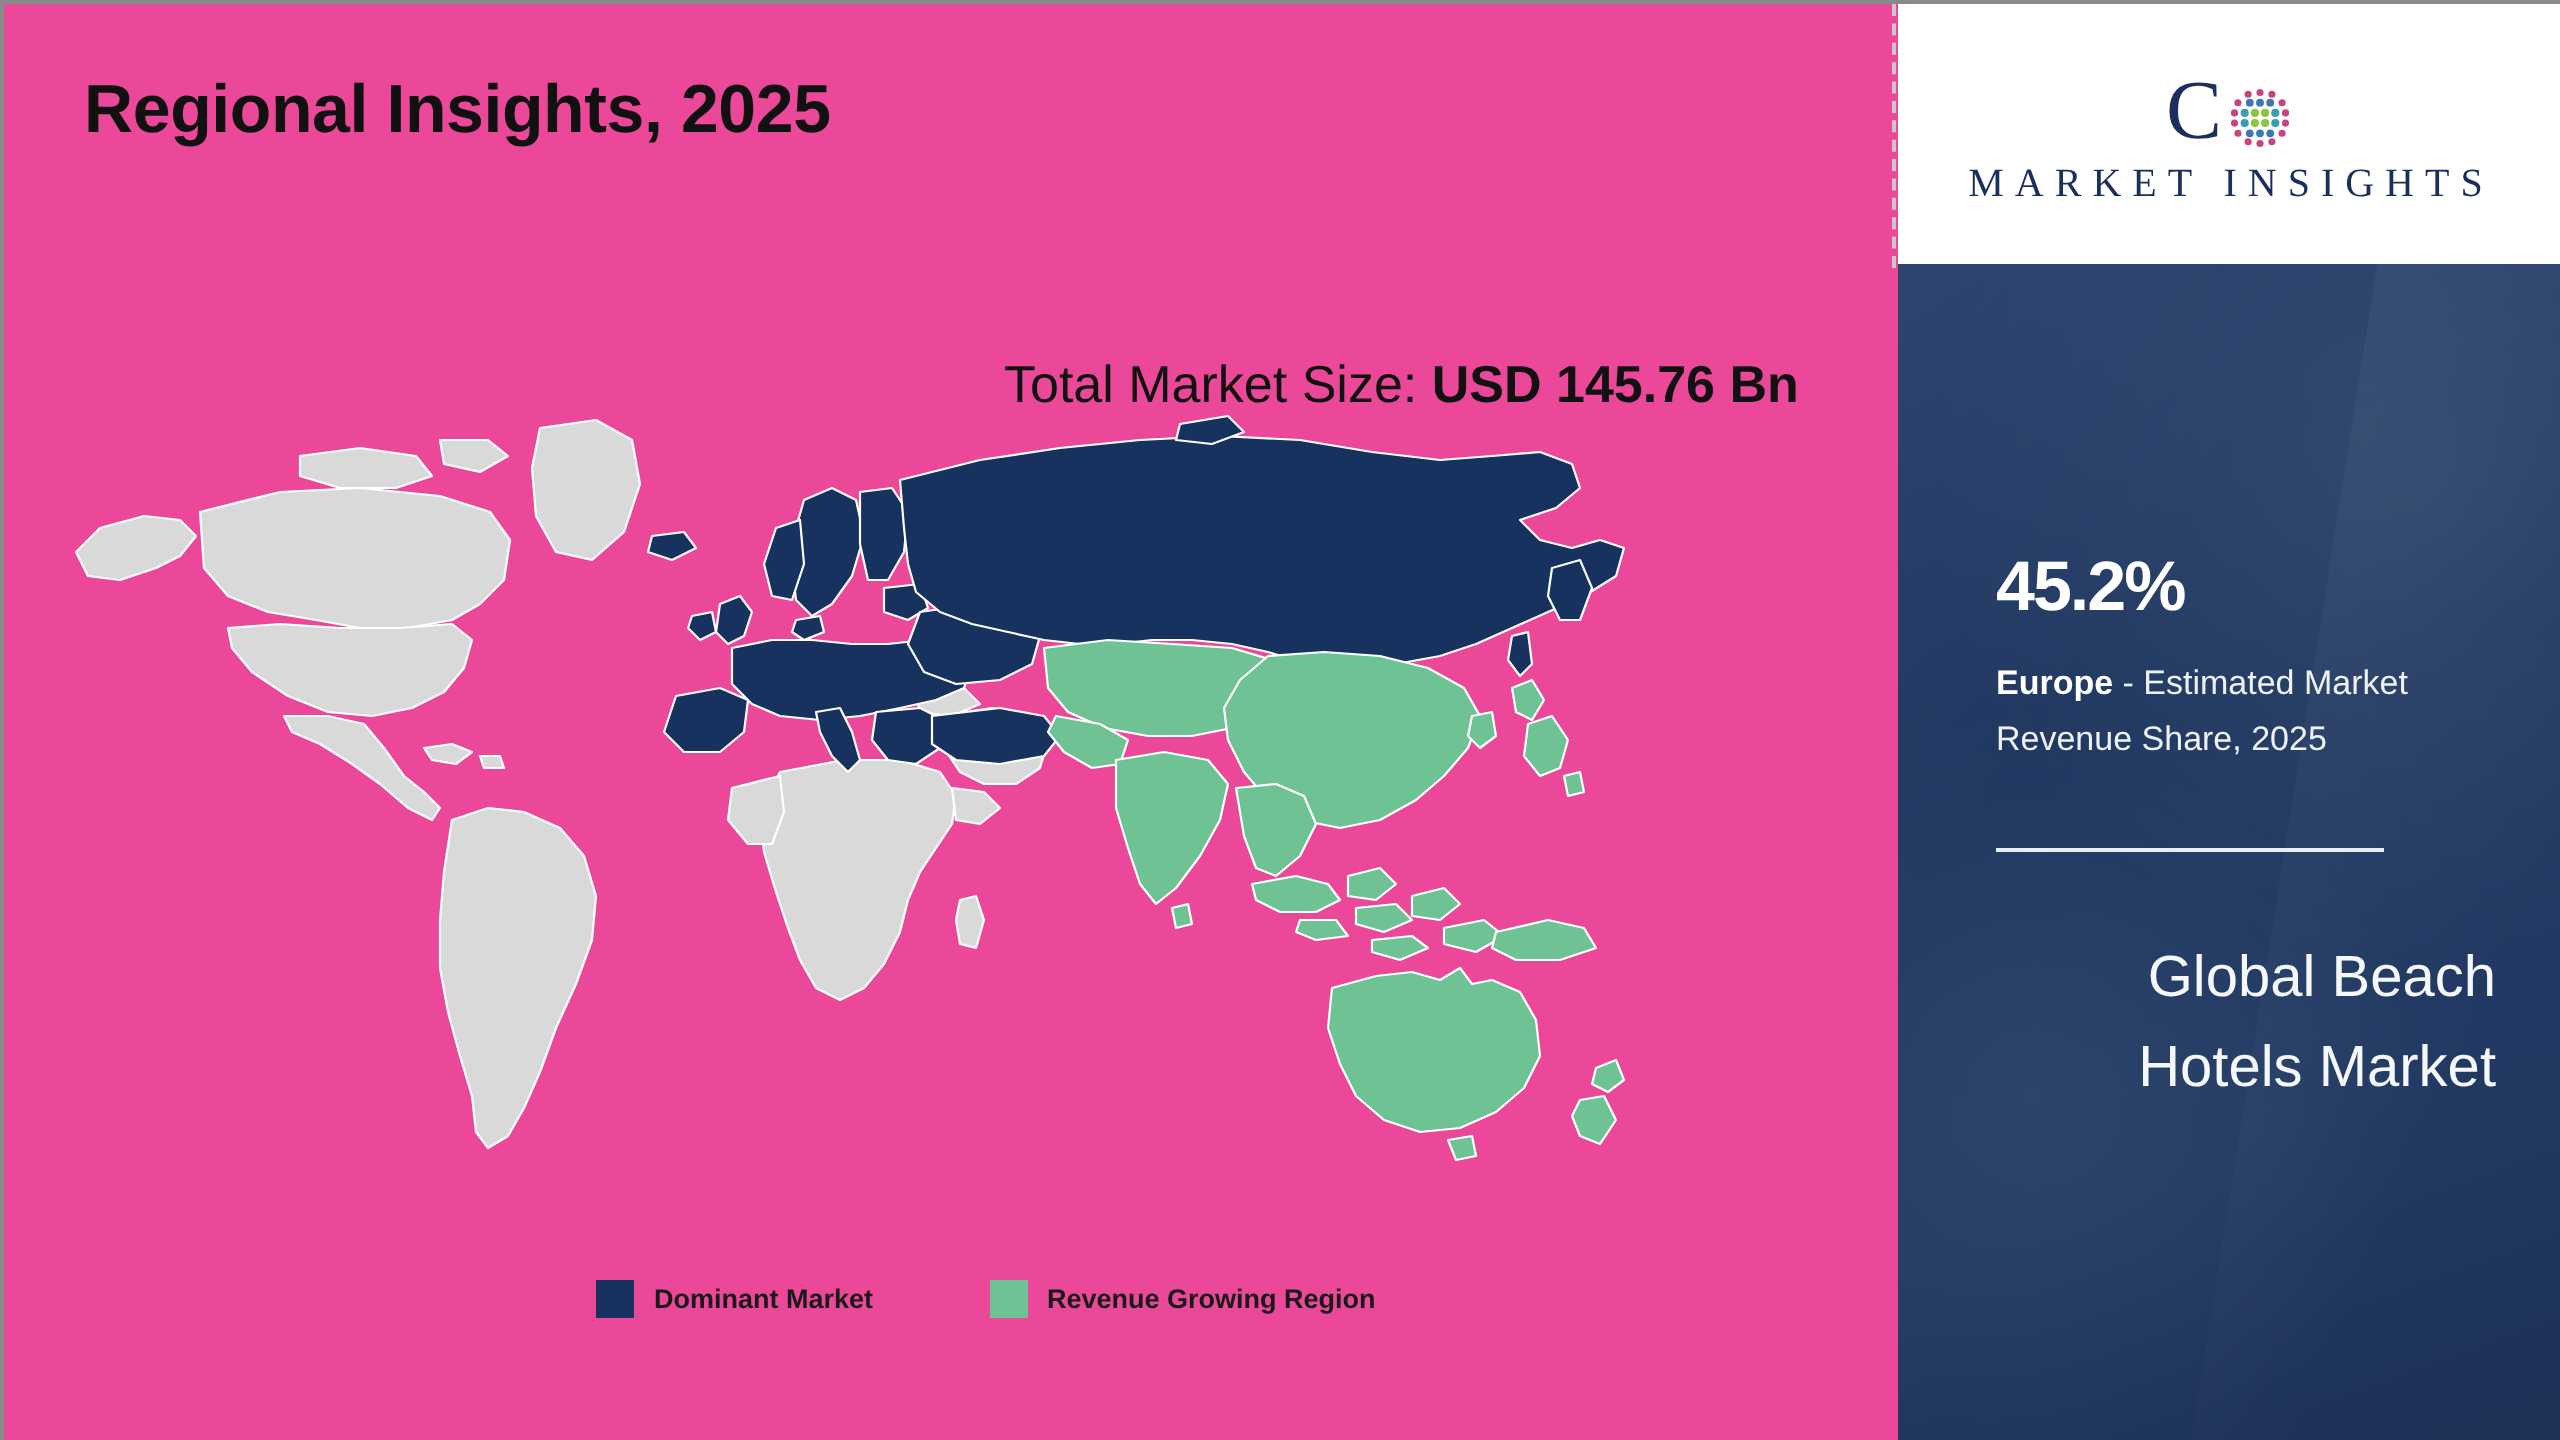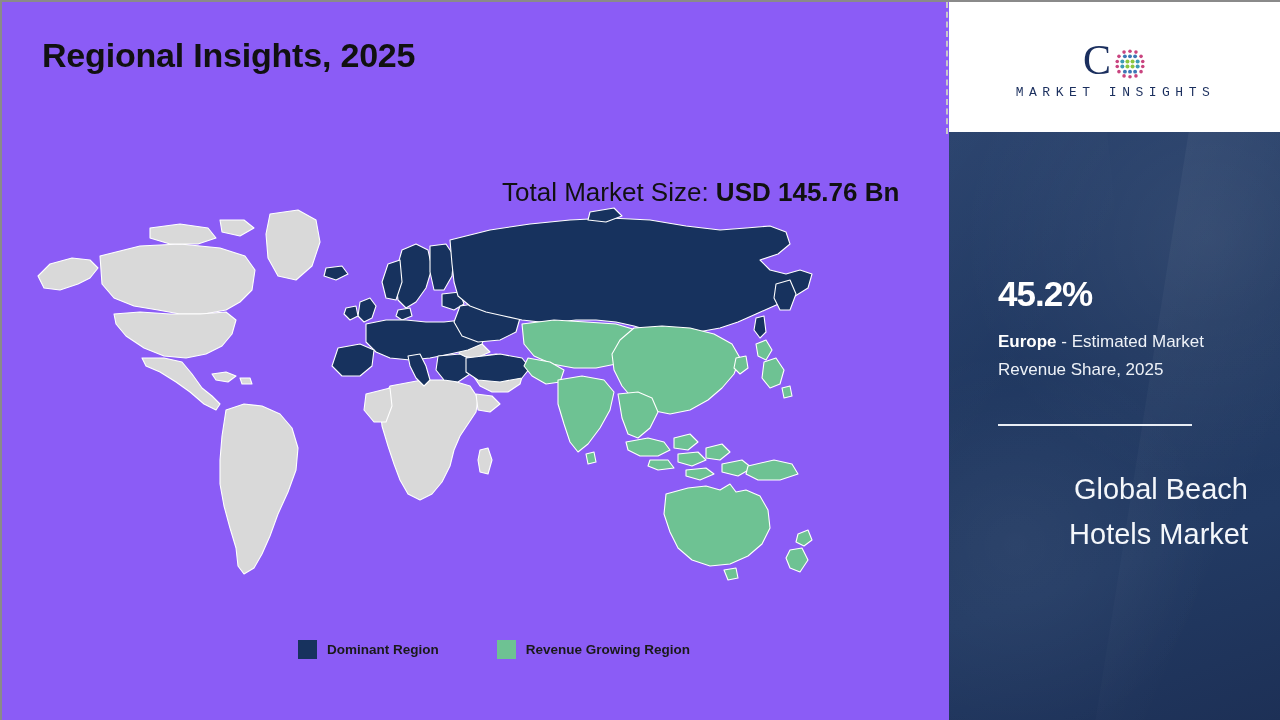--- a/index.html
+++ b/index.html
@@ -7,21 +7,21 @@
     width:1280px;height:720px;overflow:hidden;
     background:#ffffff;
     font-family:"Liberation Sans", sans-serif;
     color:#1a1a1a;
   }
   .page{
     position:relative;width:1280px;height:720px;
     box-sizing:border-box;
     border-top:2px solid #8a8a8a;
     border-left:2px solid #8a8a8a;
-    background:#8b5cf6;
+    background:#ec4899;
   }
 
   
   .left{
     position:absolute;left:0;top:0;width:945px;height:720px;
   }
   .title{
     position:absolute;left:40px;top:34px;
     font-size:34px;font-weight:bold;letter-spacing:-.2px;
     color:#111111;
@@ -76,22 +76,22 @@
     display:flex;align-items:center;justify-content:center;
     color:#1b2f5e;font-family:"Liberation Serif", serif;
     font-size:42px;line-height:42px;letter-spacing:1px;
   }
   .logo-globe{
     display:inline-block;width:34px;height:34px;margin:0 1px;
     position:relative;top:3px;
   }
   .logo-bottom{
     margin-top:4px;color:#1b2f5e;
-    font-family:Liberation Mono, monospace;
-    font-size:13px;letter-spacing:5.5px;
+    font-family:Liberation Serif, serif;
+    font-size:20px;letter-spacing:5.5px;
   }
 
   .panel{
     position:absolute;left:0;top:130px;width:333px;height:590px;
     background:
       radial-gradient(circle at 78% 18%, rgba(255,255,255,.07) 0%, rgba(255,255,255,0) 45%),
       radial-gradient(circle at 20% 70%, rgba(255,255,255,.05) 0%, rgba(255,255,255,0) 40%),
       linear-gradient(160deg,#27406b 0%,#1f3760 40%,#223a63 70%,#1d3056 100%);
     overflow:hidden;
   }
@@ -290,21 +290,21 @@
             <path d="M760 352 L772 350 L778 362 L770 374 L760 370 L756 360 Z"></path>
           </g>
 
         </g>
       </svg>
     </div>
 
     <div class="legend">
       <div class="legend-item">
         <span class="swatch sw-navy"></span>
-        <span class="legend-label">Dominant Region</span>
+        <span class="legend-label">Dominant Market</span>
       </div>
       <div class="legend-item">
         <span class="swatch sw-green"></span>
         <span class="legend-label">Revenue Growing Region</span>
       </div>
     </div>
 
   </div>
 
   <div class="right">

